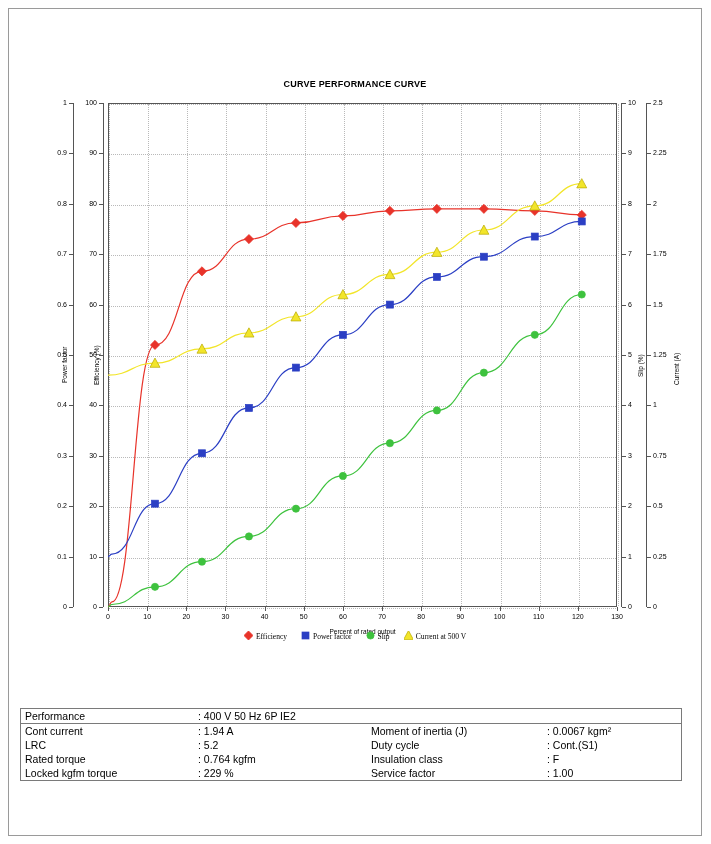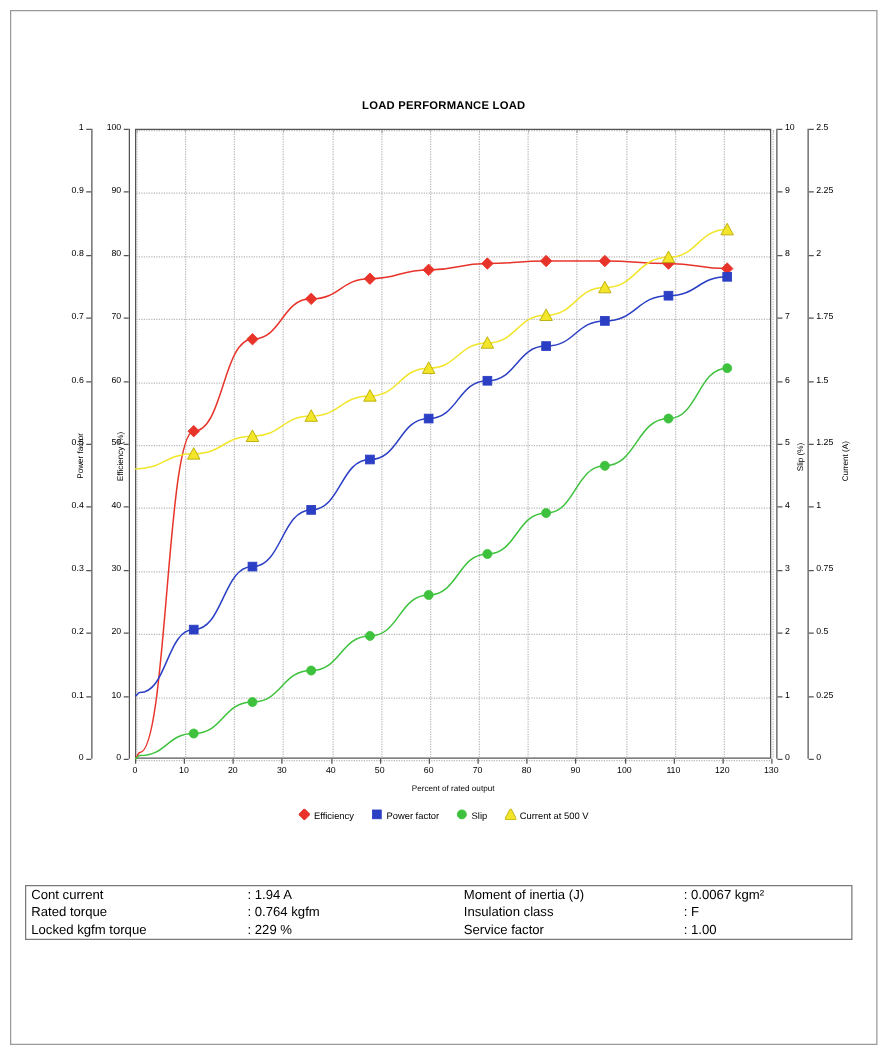--- a/index.html
+++ b/index.html
@@ -20,41 +20,41 @@
   
   .axis-line{position:absolute;background:#555;}
   .tick{position:absolute;background:#555;}
   .lbl{position:absolute;font-size:7px;color:#000;white-space:nowrap;}
   .axis-name{position:absolute;font-size:6.5px;color:#000;white-space:nowrap;}
   .rot{transform-origin:0 0;transform:rotate(-90deg);}
 
   svg.series{position:absolute;left:0;top:0;overflow:visible;}
 
   .legend{position:absolute;left:0;top:622px;width:692px;text-align:center;font-size:7.5px;}
-  .legend span.item{display:inline-block;margin:16px 7px;}
+  .legend span.item{display:inline-block;margin:0 7px;font-family:Liberation Serif, serif;}
   .legend .mk{display:inline-block;width:9px;height:9px;vertical-align:-1px;margin-right:3px;}
 
   
   .table-wrap{position:absolute;left:20px;top:708px;width:662px;border:1px solid #7a7a7a;box-sizing:border-box;background:#fff;}
   table.spec{border-collapse:collapse;width:100%;font-size:10.5px;}
   table.spec td{padding:1px 4px;vertical-align:top;}
   .perf-row td{border-bottom:1px solid #7a7a7a;padding-top:2px;padding-bottom:2px;}
   .k{width:165px;}
   .v{width:165px;}
   .k2{width:168px;padding-left:6px;}
   .v2{width:auto;}
 </style>
 </head>
 <body>
 
 <div class="page">
   <div class="outer-frame"></div>
 
   <div class="chart-card">
-    <div class="chart-title">LOAD PERFORMANCE LOAD</div>
+    <div class="chart-title">CURVE PERFORMANCE CURVE</div>
 
     <div class="plot" id="plot">
         <div class="grid-v" style="left: 0px;"></div>
         <div class="grid-v" style="left: 39.1538px;"></div>
         <div class="grid-v" style="left: 78.3077px;"></div>
         <div class="grid-v" style="left: 117.462px;"></div>
         <div class="grid-v" style="left: 156.615px;"></div>
         <div class="grid-v" style="left: 195.769px;"></div>
         <div class="grid-v" style="left: 234.923px;"></div>
         <div class="grid-v" style="left: 274.077px;"></div>
@@ -259,27 +259,37 @@
             </svg></span><span>Power factor</span></span><span class="item"><span class="mk"><svg width="9" height="9">
               <circle cx="4.5" cy="4.5" r="3.6" fill="#3ec23e" stroke="#3ec23e" stroke-width="0.7"></circle>
             </svg></span><span>Slip</span></span><span class="item"><span class="mk"><svg width="9" height="9">
               <polygon points="4.5,-0.5 9.5,8.75 -0.5,8.75" fill="#f2e52a" stroke="#b8a900" stroke-width="0.7"></polygon>
             </svg></span><span>Current at 500 V</span></span></div>
   </div>
 
   <div class="table-wrap">
     <table class="spec">
       <tbody id="spec-body">
+          <tr class="perf-row">
+            <td class="k">Performance</td>
+            <td colspan="3">: 400 V 50 Hz 6P IE2</td>
+          </tr>
           <tr>
             <td class="k">Cont current</td>
             <td class="v">: 1.94 A</td>
             <td class="k2">Moment of inertia (J)</td>
             <td class="v2">: 0.0067 kgm²</td>
           </tr>
           <tr>
+            <td class="k">LRC</td>
+            <td class="v">: 5.2</td>
+            <td class="k2">Duty cycle</td>
+            <td class="v2">: Cont.(S1)</td>
+          </tr>
+          <tr>
             <td class="k">Rated torque</td>
             <td class="v">: 0.764 kgfm</td>
             <td class="k2">Insulation class</td>
             <td class="v2">: F</td>
           </tr>
           <tr>
             <td class="k">Locked kgfm torque</td>
             <td class="v">: 229 %</td>
             <td class="k2">Service factor</td>
             <td class="v2">: 1.00</td>

